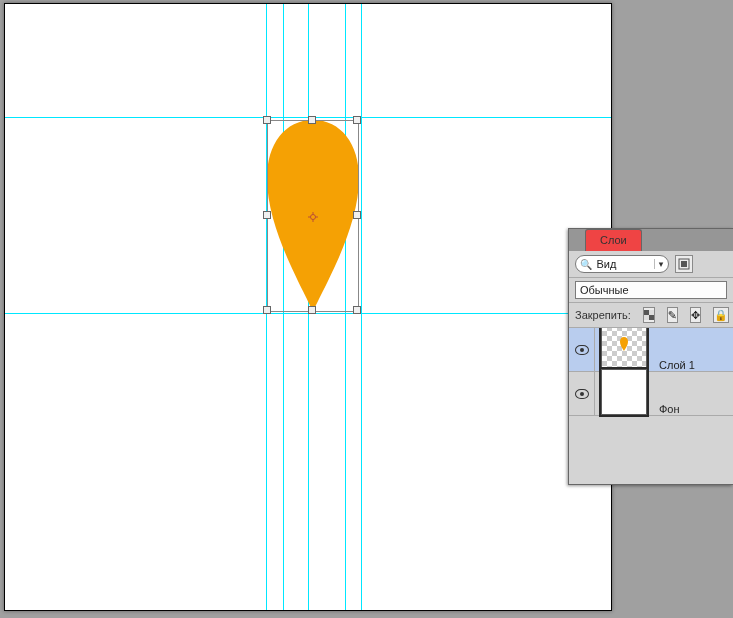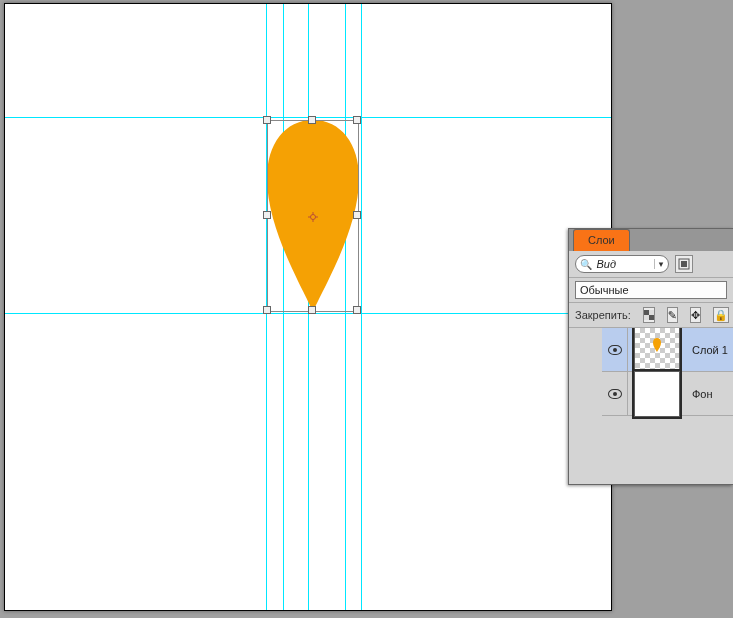--- a/index.html
+++ b/index.html
@@ -13,41 +13,41 @@
   .handle { position: absolute; width: 8px; height: 8px; background: #f0f0f0; border: 1px solid #666; margin: -5px; }
   .anchor { position: absolute; width: 10px; height: 10px; margin: -5px; }
   .anchor::before, .anchor::after { content: ''; position: absolute; background: transparent; }
   .layers-panel {
     position: absolute; right: 0; top: 228px; width: 165px;
     background: #d4d4d4; border: 1px solid #666; border-right: none;
     box-shadow: -1px 1px 3px rgba(0,0,0,.4);
   }
   .panel-tabs { background: #969696; height: 22px; position: relative; }
   .panel-tab {
-    position: absolute; top: 0; left: 4px; height: 22px; padding: 4px 14px 0;
-    background: #f97316; border: 1px solid #666; border-bottom: none;
+    position: absolute; top: 0; left: 16px; height: 22px; padding: 4px 14px 0;
+    background: #ef4444; border: 1px solid #666; border-bottom: none;
     border-radius: 3px 3px 0 0; color: #333;
   }
   .panel-toolbar { padding: 4px 6px; border-bottom: 1px solid #aaa; display: flex; align-items: center; gap: 6px; }
   .filter-box {
     flex: 0 0 auto; width: 94px; height: 18px; background: #fff;
     border: 1px solid #7a7a7a; border-radius: 9px; display: flex; align-items: center;
     padding: 0 4px; gap: 4px;
   }
   .filter-box .mag { font-size: 10px; color: #333; }
-  .filter-box .label { flex: 1; color: #222; font-style: italic; }
+  .filter-box .label { flex: 1; color: #222; }
   .filter-box .chev { width: 10px; text-align: center; color: #333; border-left: 1px solid #bbb; padding-left: 3px; font-size: 9px; }
   .toolbar-ico { width: 18px; height: 18px; border: 1px solid #8a8a8a; background: #ececec; display: flex; align-items: center; justify-content: center; color: #333; }
   .blend-row { padding: 3px 6px; border-bottom: 1px solid #aaa; }
   .blend-select { width: 100%; height: 18px; background: #fdfdfd; border: 1px solid #7a7a7a; padding: 8px 4px; display: flex; align-items: center; color: #222; }
   .lock-row { padding: 4px 6px; border-bottom: 1px solid #aaa; display: flex; align-items: center; gap: 12px; color: #333; }
   .lock-row .lbl { color: #333; }
   .lock-ico { width: 16px; height: 16px; border: 1px solid #8a8a8a; background: #ececec; display: flex; align-items: center; justify-content: center; font-size: 10px; color: #222; }
   .layers-list { background: #d4d4d4; height: 156px; overflow: auto; }
-  .layer-row { display: flex; align-items: center; height: 44px; border-bottom: 1px solid #aaa; margin-left: 33px; }
+  .layer-row { display: flex; align-items: flex-end; height: 44px; border-bottom: 1px solid #aaa; }
   .layer-row.selected { background: #b9cdee; }
   .vis-col { width: 26px; height: 100%; border-right: 1px solid #aaa; display: flex; align-items: center; justify-content: center; }
   .eye { width: 14px; height: 10px; border: 1px solid #333; border-radius: 50%/60%; position: relative; }
   .eye::after { content:''; position:absolute; left:4px; top:2px; width:4px; height:4px; background:#333; border-radius:50%; }
   .thumb-col { width: 58px; display: flex; align-items: center; justify-content: center; }
   .thumb {
     width: 46px; height: 46px; border: 1px solid #5b5b5b; box-shadow: 0 0 0 2px #2a2a2a;
     background: #fff; position: relative; overflow: hidden;
   }
   .thumb.transparent {

